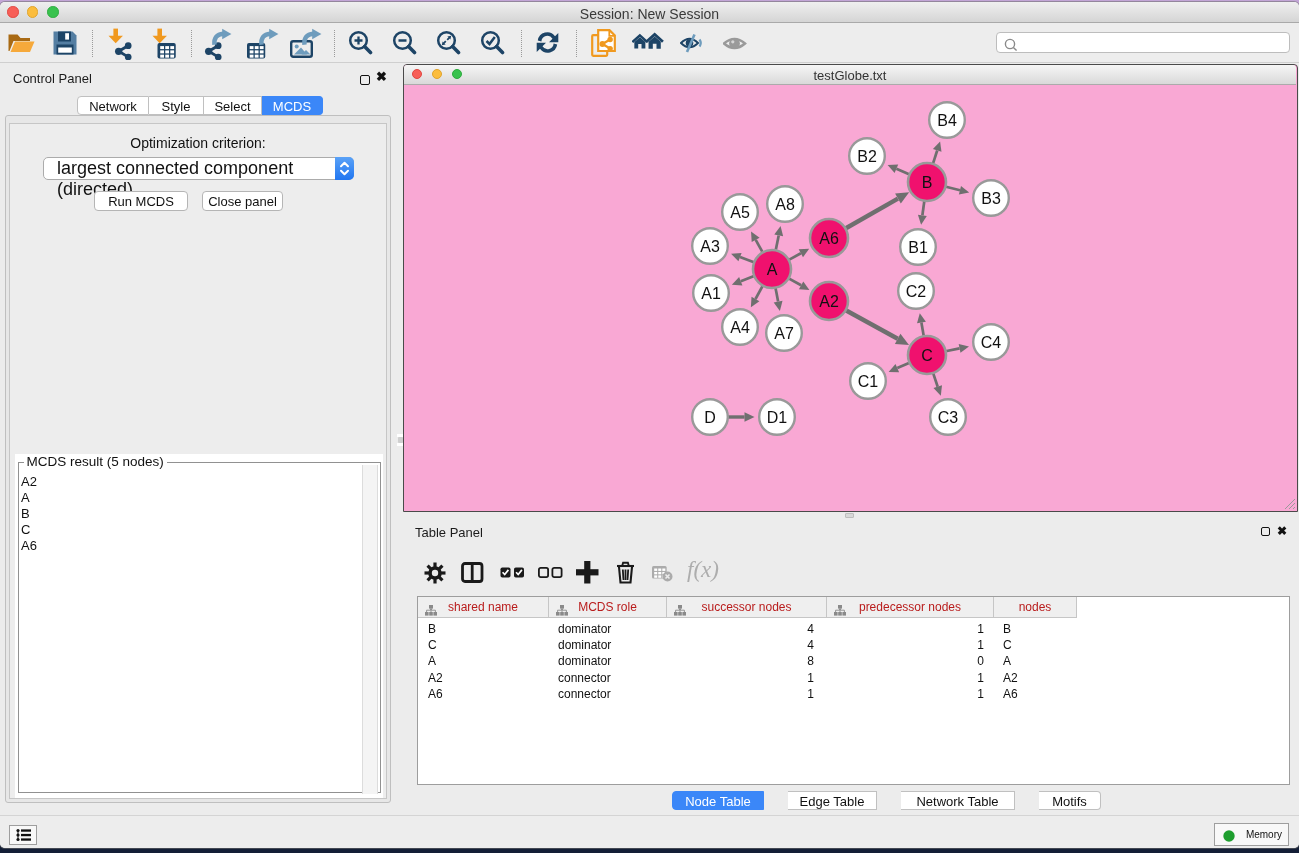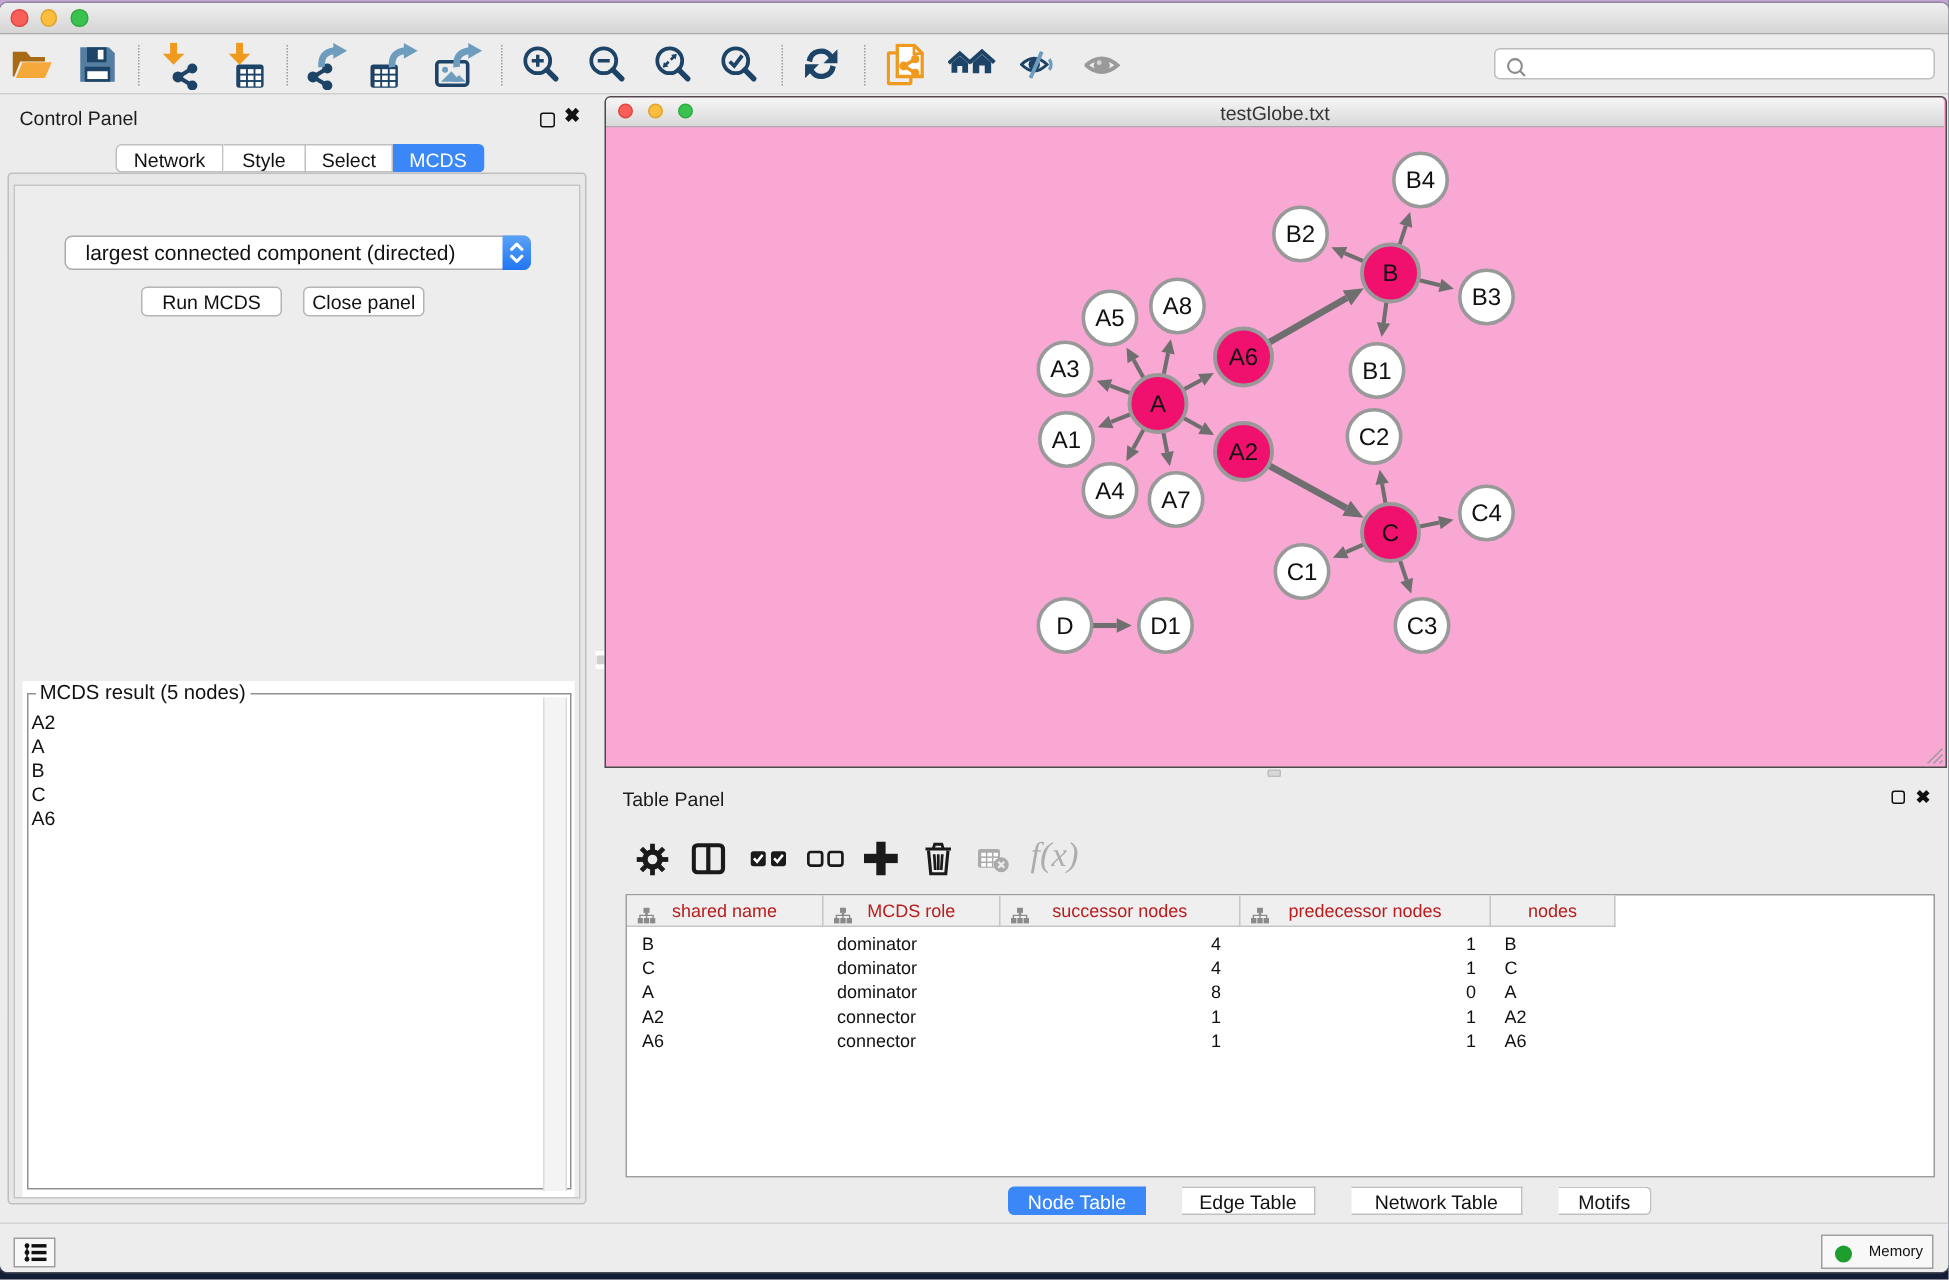--- a/index.html
+++ b/index.html
@@ -19,21 +19,21 @@
 .float-ic { width:10px; height:10px; border:1.6px solid #111; border-radius:2px; }
 .close-x { font-size:13px; color:#111; font-weight:bold; }
 .tabrow { display:flex; }
 .tab { height:19px; line-height:19px; text-align:center; font-size:13px; background:#fff; border:1px solid #c0c0c0; border-left:none; color:#111; }
 .tab.first { border-left:1px solid #c0c0c0; border-radius:4px 0 0 4px; }
 .tab.last { border-radius:0 4px 4px 0; }
 .tab.sel { background:#3b87f8; color:#fff; border-color:#3b87f8; }
 #cp-outer { left:5px; top:50px; width:386px; height:688px; background:#e7e7e7; border:1px solid #bfbfbf; border-radius:3px; }
 #cp-inner { left:3px; top:7px; width:378px; height:676px; background:#ededed; border:1px solid #c6c6c6; }
 #opt-label { left:0; top:11px; width:100%; text-align:center; font-size:14px; color:#111; }
-#combo { left:33px; top:33px; width:311px; height:23px; background:#fff; border:1px solid #ababab; border-radius:5px; font-size:14px; line-height:21px; padding-left:13px; color:#111; }
+#combo { left:33px; top:33px; width:311px; height:23px; background:#fff; border:1px solid #ababab; border-radius:5px; font-size:18px; line-height:21px; padding-left:13px; color:#111; }
 #combo-btn { right:-1px; top:-1px; width:19px; height:23px; border-radius:0 5px 5px 0; background:linear-gradient(#5aa2f7,#2176f1); }
 .btn { height:20px; line-height:19px; text-align:center; background:#fff; border:1px solid #b5b5b5; border-radius:4px; font-size:13px; color:#111; }
 #fs-white { left:4.5px; top:330px; width:368.5px; height:344px; background:#fff; }
 #fs-border { left:3px; top:7.5px; width:363px; height:331px; border:1px solid #919191; }
 #fs-legend { left:9px; top:0px; font-size:13.5px; color:#111; background:#fff; padding:0 3px; }
 #fs-items { left:6.5px; top:19.5px; font-size:13px; color:#111; }
 #fs-items div { height:16.2px; line-height:16.2px; }
 #lb-scroll { left:347.5px; top:10.5px; width:15.5px; height:329px; background:#f4f4f4; border-left:1px solid #dcdcdc; border-right:1px solid #dcdcdc; }
 
 #netwin { left:403px; top:-1px; width:895px; height:448px; background:#f9a8d4; border:1.5px solid #4a4a4a; border-radius:4px 4px 0 0; }
@@ -55,20 +55,21 @@
 #searchbox { left:996px; top:9px; width:294px; height:21px; background:#fff; border:1.3px solid #bdbdbd; border-radius:4px; }
 </style>
 </head>
 <body>
 <div id="desktop-top" class="abs"></div>
 <div id="win" class="abs">
   <div id="titlebar" class="abs">
     <div class="tl abs" style="left:7px;background:#f75f58;border:0.5px solid #e14640;"></div>
     <div class="tl abs" style="left:26.6px;background:#fbbd3e;border:0.5px solid #e0a42c;"></div>
     <div class="tl abs" style="left:47.2px;background:#39c24e;border:0.5px solid #2dab3e;"></div>
+    <div id="title-text" class="abs">Session: New Session</div>
   </div>
   <div id="toolbar" class="abs">
     <svg width="29" height="24" style="position:absolute;left:7px;top:8px">
         <path d="M1.5 3.5 L10.5 3.5 L13.5 7 L23 7 L23 10 L6.5 10 L2.5 20 L1.5 20 Z" fill="#a96a14"></path>
         <path d="M3.5 21 L8 10.5 L27.5 10.5 L23 21 Z" fill="#f6a93b"></path>
       </svg>
     <svg width="26" height="27" style="position:absolute;left:52px;top:7px">
         <path d="M1.5 1.5 L20.5 1.5 L24.5 5.5 L24.5 24.5 L1.5 24.5 Z" fill="#547ea2"></path>
         <rect x="6" y="1.5" width="13" height="10" fill="#1d4466"></rect>
         <rect x="13.2" y="3.2" width="3.8" height="6.4" fill="#fff"></rect>
@@ -236,20 +237,21 @@
     <div class="float-ic abs" style="left:360px;top:9.5px;"></div>
     <div class="close-x abs" style="left:376px;top:3.5px;">✖</div>
     <div class="tabrow abs" style="left:77px;top:31px;">
       <div class="tab first" style="width:72px;">Network</div>
       <div class="tab" style="width:55px;">Style</div>
       <div class="tab" style="width:58px;">Select</div>
       <div class="tab sel last" style="width:61px;">MCDS</div>
     </div>
     <div id="cp-outer" class="abs">
       <div id="cp-inner" class="abs">
+        <div id="opt-label" class="abs">Optimization criterion:</div>
         <div id="combo" class="abs">largest connected component (directed)
           <div id="combo-btn" class="abs"><svg width="19" height="23">
                 <path d="M6 9.2 L9.5 5.8 L13 9.2" stroke="#fff" stroke-width="2" fill="none" stroke-linecap="round" stroke-linejoin="round"></path>
                 <path d="M6 13.8 L9.5 17.2 L13 13.8" stroke="#fff" stroke-width="2" fill="none" stroke-linecap="round" stroke-linejoin="round"></path>
               </svg></div>
         </div>
         <div class="btn abs" style="left:84px;top:67px;width:94px;">Run MCDS</div>
         <div class="btn abs" style="left:192px;top:67px;width:81px;">Close panel</div>
         <div id="fs-white" class="abs">
           <div id="fs-border" class="abs"></div>

